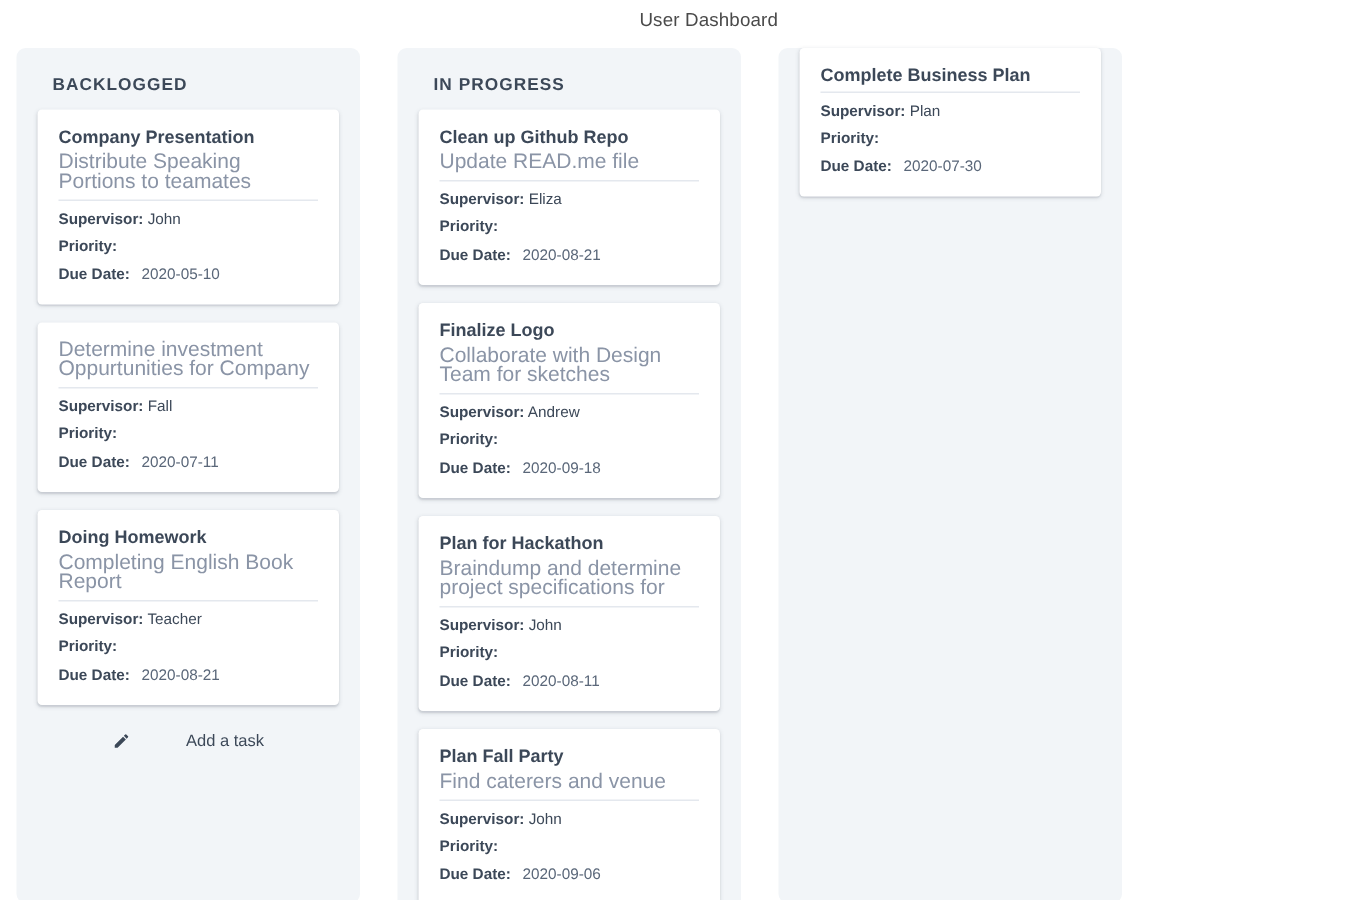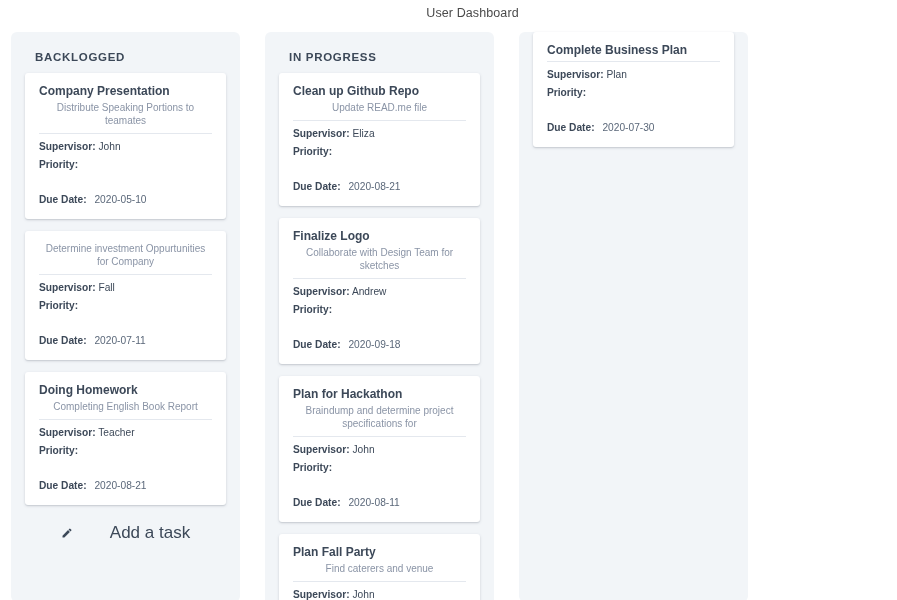--- a/index.html
+++ b/index.html
@@ -69,59 +69,58 @@
 
   .card-title {
     font-size: 12px;
     font-weight: bold;
     color: #3c4858;
     line-height: 15px;
     margin-bottom: 2px;
   }
 
   .card-desc {
-    font-size: 10px;
+    font-size: 14px;
     color: #8a94a6;
     line-height: 13px;
     padding-bottom: 3px;
-    text-align: center;
   }
 
   .card-divider {
     border: 0;
     border-top: 1px solid #e4e8ee;
     margin: 3px 0 6px 0;
   }
 
   .meta-row {
     font-size: 10.2px;
     line-height: 14px;
     margin-bottom: 4px;
     white-space: nowrap;
   }
-  .meta-row.due { margin-bottom: 0; margin-top: 21px; }
+  .meta-row.due { margin-bottom: 0; margin-top: 5px; }
 
   .meta-label {
     font-weight: bold;
     color: #3c4858;
   }
   .meta-value {
     font-weight: normal;
     color: #3c4858;
   }
   .meta-value.date {
     color: #5a6779;
     padding-left: 5px;
   }
 
   .add-task {
     display: flex;
     align-items: center;
     justify-content: center;
-    font-size: 17px;
+    font-size: 11px;
     color: #3c4858;
     padding: 6px 0 2px 0;
     cursor: pointer;
     user-select: none;
     gap: 33px;
   }
   .pencil-icon {
     display: inline-flex;
     margin-right: 4px;
   }

